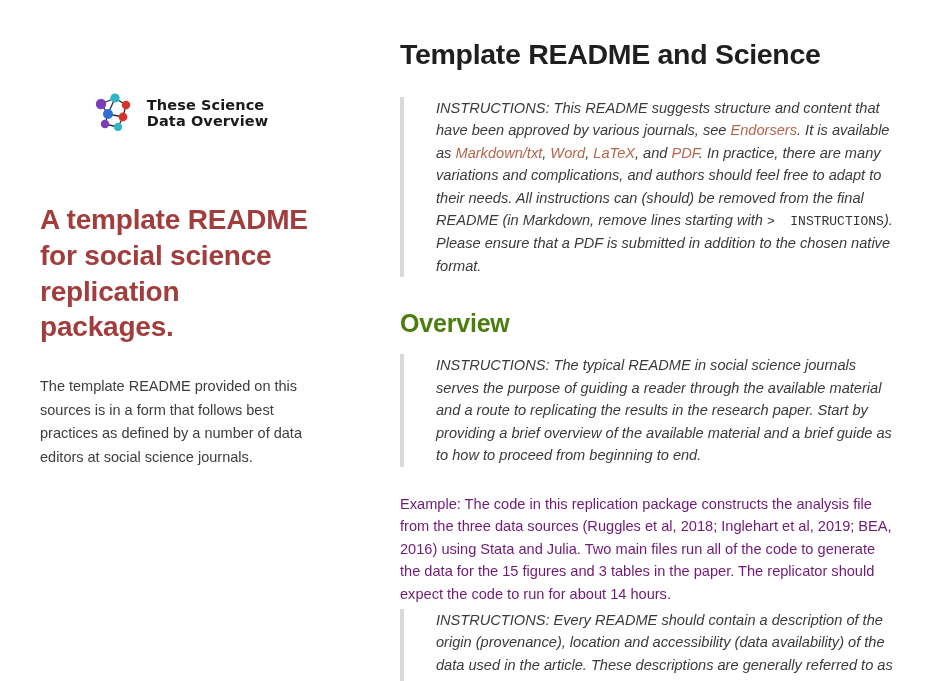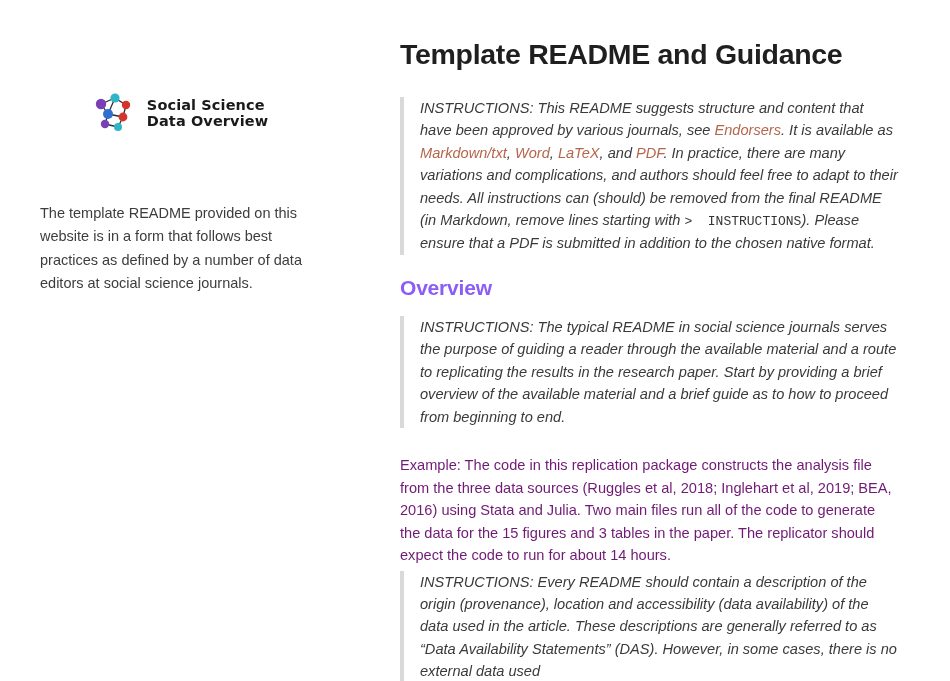--- a/index.html
+++ b/index.html
@@ -75,29 +75,29 @@
     overflow: hidden;
   }
   h1.doc-title {
     font-size: 28.5px;
     font-weight: bold;
     color: #1f1f1f;
     margin: 0 0 26px 0;
     letter-spacing: -0.3px;
   }
   h2.doc-h2 {
-    font-size: 21px;
+    font-size: 25px;
     font-weight: bold;
-    color: #8b5cf6;
-    margin: 21px 0 16px 0;
+    color: #4d7c0f;
+    margin: 32px 0 16px 0;
     letter-spacing: -0.2px;
   }
   .blockquote {
     border-left: 4px solid #d9d9d9;
-    padding: 0 0 0 16px;
+    padding: 0 0 0 32px;
     margin: 0 0 8px 0;
   }
   .blockquote p {
     margin: 0;
     font-style: italic;
     font-size: 14.6px;
     line-height: 1.54;
     color: #3a3a3a;
   }
   .para {
@@ -144,32 +144,33 @@
             <circle cx="9" cy="14" r="5.2" fill="#7a3fb5"></circle>
             <circle cx="23" cy="8" r="4.6" fill="#2fb5c8"></circle>
             <circle cx="34" cy="15" r="4.2" fill="#d4342c"></circle>
             <circle cx="16" cy="24" r="5.0" fill="#2f6fd0"></circle>
             <circle cx="31" cy="27" r="4.4" fill="#d4342c"></circle>
             <circle cx="13" cy="34" r="4.2" fill="#7a3fb5"></circle>
             <circle cx="26" cy="37" r="4.0" fill="#2fb5c8"></circle>
           </svg>
         </span>
         <span class="logo-text">
-          <span class="l1">Social Science</span>
+          <span class="l1">These Science</span>
           <span class="l2">Data Overview</span>
         </span>
       </div>
     </div>
 
-    <p class="site-desc">The template README provided on this website is in a form that follows best practices as defined by a number of data editors at social science journals.</p>
+    <h1 class="site-title">A template README for social science replication packages.</h1>
+    <p class="site-desc">The template README provided on this sources is in a form that follows best practices as defined by a number of data editors at social science journals.</p>
   </aside>
 
   <main class="content">
 
-    <h1 class="doc-title">Template README and Guidance</h1>
+    <h1 class="doc-title">Template README and Science</h1>
 
     <blockquote class="blockquote">
       <p><span>INSTRUCTIONS: This README suggests structure and content that have been approved by various journals, see </span><a class="inline-link" href="#">Endorsers</a><span>. It is available as </span><a class="inline-link" href="#">Markdown/txt</a><span>, </span><a class="inline-link" href="#">Word</a><span>, </span><a class="inline-link" href="#">LaTeX</a><span>, and </span><a class="inline-link" href="#">PDF</a><span>. In practice, there are many variations and complications, and authors should feel free to adapt to their needs. All instructions can (should) be removed from the final README (in Markdown, remove lines starting with </span><code class="inline-code">&gt;  INSTRUCTIONS</code><span>). Please ensure that a PDF is submitted in addition to the chosen native format.</span></p>
     </blockquote>
 
     <h2 class="doc-h2">Overview</h2>
 
     <blockquote class="blockquote">
       <p>INSTRUCTIONS: The typical README in social science journals serves the purpose of guiding a reader through the available material and a route to replicating the results in the research paper. Start by providing a brief overview of the available material and a brief guide as to how to proceed from beginning to end.</p>
     </blockquote>

